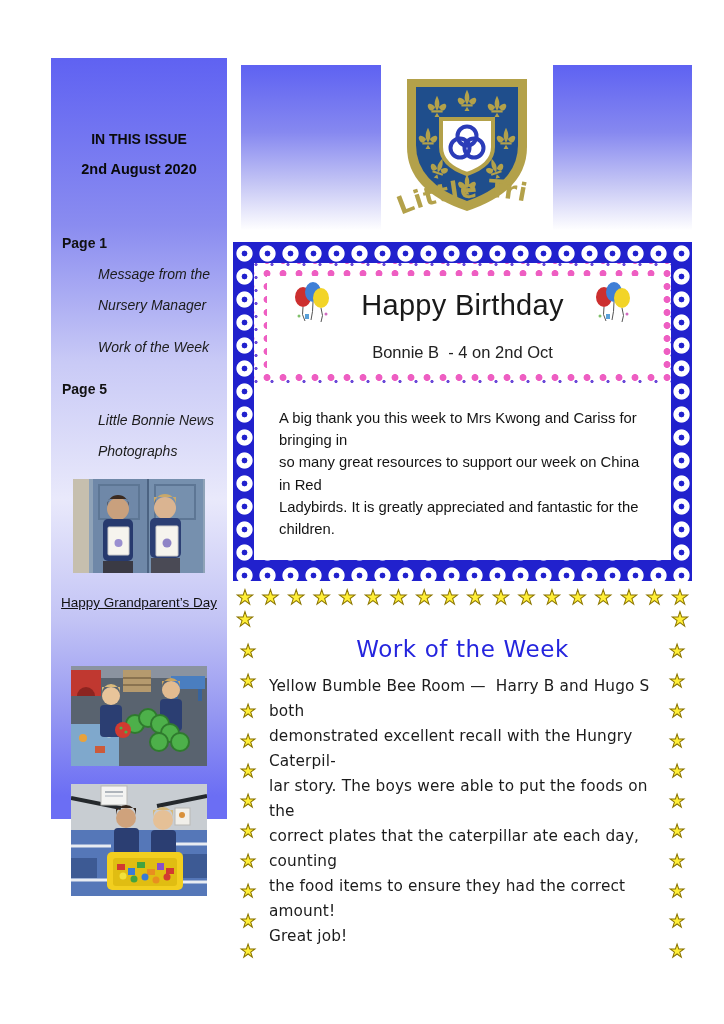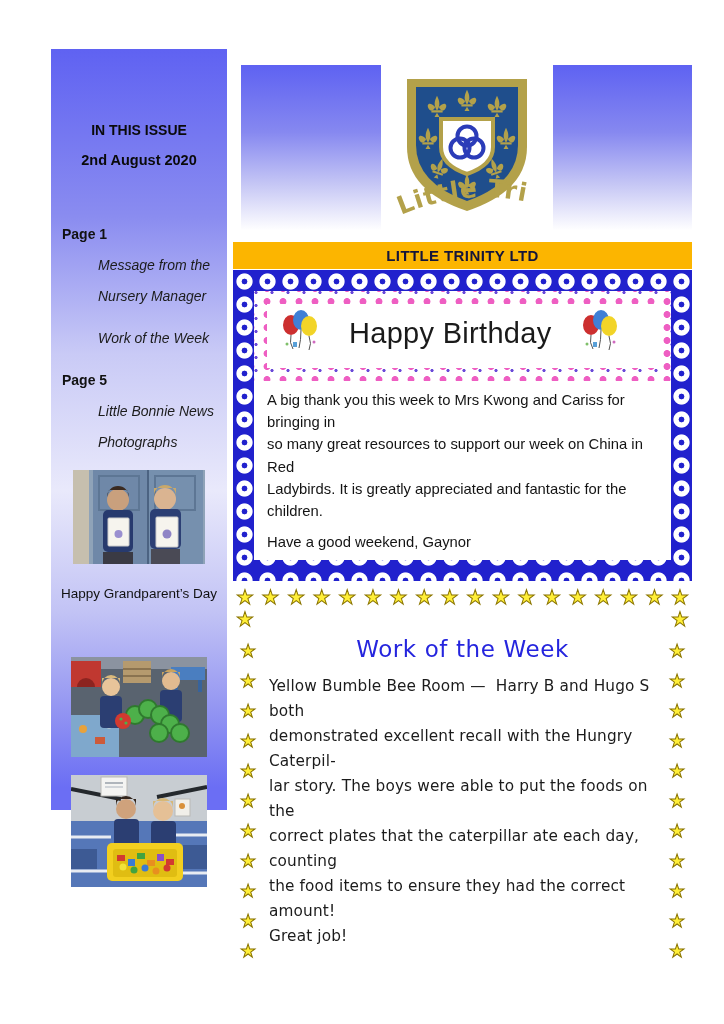--- a/index.html
+++ b/index.html
@@ -1,31 +1,31 @@
 <!DOCTYPE html>
 <html><head>
 <meta charset="utf-8">
 <style>
   html,body{margin:0;padding:0;background:#fff;}
   .page{position:relative;width:724px;height:1024px;background:#fff;overflow:hidden;
         font-family:"Liberation Sans",sans-serif;color:#111;}
 
   
-  .sidebar{position:absolute;left:51px;top:49px;width:176px;height:761px;
+  .sidebar{position:absolute;left:51px;top:58px;width:176px;height:761px;
     background:linear-gradient(180deg,#5f62f2 0%,#8a8cf0 22%,#c9caf6 40%,#e9e9fb 58%,#c2c3f5 74%,#9698f2 86%,#6b6ef4 97%);
     font-size:13.5px;}
   .issue-heading{margin-top:73px;text-align:center;font-weight:bold;font-size:14px;color:#0a0a0a;}
   .issue-date{margin-top:14px;text-align:center;font-weight:bold;font-size:14.5px;color:#0a0a0a;}
   .toc{margin-top:58px;}
   .toc-page{font-weight:bold;font-size:14px;padding-left:11px;margin-top:26px;}
   .toc-item{padding-left:47px;margin-top:15px;font-size:14px;color:#1c1c1c;font-style:italic;}
   .toc-item.gap{margin-top:26px;}
   .side-photo{display:block;margin:0 auto;border:0;}
   .photo1{margin-top:20px;}
-  .caption{margin-top:22px;text-align:center;font-size:13.5px;color:#111;}
+  .caption{margin-top:22px;text-align:center;font-size:13.5px;color:#111;text-decoration:underline;}
   .photo2{margin-top:56px;}
   .photo3{margin-top:18px;}
 
   
   .main{position:absolute;left:233px;top:65px;width:459px;}
   .mast{height:176px;margin-left:8px;
     background:linear-gradient(180deg,#5e62f2 0%,#8688f0 38%,#c6c7f5 68%,#ffffff 94%);
     display:flex;justify-content:center;}
   .logo-card{width:172px;height:174px;background:#fff;margin-top:-2px;}
 
@@ -40,25 +40,25 @@
     background-size:23px 23px;}
   
   .balloon-box{background-color:#ffffff;
     background-image:
       radial-gradient(circle,#6a49d8 1.3px,rgba(106,73,216,0) 1.9px),
       radial-gradient(circle,#ee5ec2 3.1px,rgba(238,94,194,0) 3.8px);
     background-size:16px 13px,16px 13px;
     background-position:10px 8px,5px 4px;
     padding:13px;}
   .bday-inner{background:#fff;padding:4px 10px 12px;}
-  .bday-title-row{display:flex;align-items:center;gap:26px;margin-top:2px;}
+  .bday-title-row{display:flex;align-items:center;justify-content:center;gap:26px;margin-top:2px;}
   .bday-title{font-size:29px;color:#1a1a1a;letter-spacing:.3px;}
   .bday-entry{text-align:center;font-size:16.5px;color:#222;margin-top:15px;white-space:pre-wrap;}
   .thanks{background:#fff;padding:8px 13px 8px;}
-  .thanks-msg{margin:0;font-size:14.8px;line-height:1.5;color:#141414;white-space:pre-wrap;}
+  .thanks-msg{margin:12px;font-size:14.8px;line-height:1.5;color:#141414;white-space:pre-wrap;}
   .thanks-sign{margin:12px 0 2px;font-size:14.8px;color:#141414;}
 
   
   .work{margin-top:5px;font-family:"DejaVu Sans",sans-serif;}
   .star-row{font-size:20px;line-height:22px;color:#ffef38;-webkit-text-stroke:1px #8a7400;
     text-align:justify;text-align-last:justify;padding:0 3px;white-space:normal;}
   .work-mid{display:flex;}
   .star-col{width:30px;font-size:18px;line-height:30px;color:#ffef38;-webkit-text-stroke:1px #8a7400;
     text-align:center;white-space:pre-line;padding-top:6px;}
   .work-content{flex:1;padding:0 6px;}
@@ -218,21 +218,20 @@
             <circle cx="93" cy="85" r="9.5"></circle>
           </g>
 
           <text font-family="DejaVu Sans, sans-serif" font-size="25" font-weight="bold" fill="#b3a14a" letter-spacing="1">
             <textPath href="#arc">Little Trinity</textPath>
           </text>
         </svg>
       </div>
     </div>
 
-    <div class="banner">LITTLE TRINITY LTD</div>
 
     <div class="pinwheel-box">
       <div class="balloon-box">
         <div class="bday-inner">
           <div class="bday-title-row">
             <svg width="46" height="46" viewBox="0 0 46 46">
               <ellipse cx="14" cy="15" rx="8" ry="10" fill="#cc2f2f"></ellipse>
               <ellipse cx="24" cy="10" rx="8" ry="10" fill="#3f7fd6"></ellipse>
               <ellipse cx="32" cy="16" rx="8" ry="10" fill="#f2d428"></ellipse>
               <path d="M14 25 q-2 8 2 14 M24 20 q0 10 -2 18 M32 26 q3 8 0 14" stroke="#555" stroke-width="1" fill="none"></path>
@@ -244,27 +243,27 @@
             <svg width="46" height="46" viewBox="0 0 46 46">
               <ellipse cx="14" cy="15" rx="8" ry="10" fill="#cc2f2f"></ellipse>
               <ellipse cx="24" cy="10" rx="8" ry="10" fill="#3f7fd6"></ellipse>
               <ellipse cx="32" cy="16" rx="8" ry="10" fill="#f2d428"></ellipse>
               <path d="M14 25 q-2 8 2 14 M24 20 q0 10 -2 18 M32 26 q3 8 0 14" stroke="#555" stroke-width="1" fill="none"></path>
               <circle cx="10" cy="34" r="1.5" fill="#7fc06a"></circle>
               <circle cx="37" cy="32" r="1.5" fill="#d06ac0"></circle>
               <rect x="16" y="32" width="4" height="5" fill="#5aa0d8"></rect>
             </svg>
           </div>
+          <div class="bday-entry">Bonnie B  - 4 on 2nd Oct</div>
         </div>
       </div>
       <div class="thanks">
         <p class="thanks-msg">A big thank you this week to Mrs Kwong and Cariss for bringing in
 so many great resources to support our week on China in Red
 Ladybirds. It is greatly appreciated and fantastic for the children.</p>
-        <p class="thanks-sign">Have a good weekend, Gaynor</p>
       </div>
     </div>
 
     <section class="work">
       <div class="star-row">★ ★ ★ ★ ★ ★ ★ ★ ★ ★ ★ ★ ★ ★ ★ ★ ★ ★ ★ ★</div>
       <div class="work-mid">
         <div class="star-col">★
 ★
 ★
 ★

